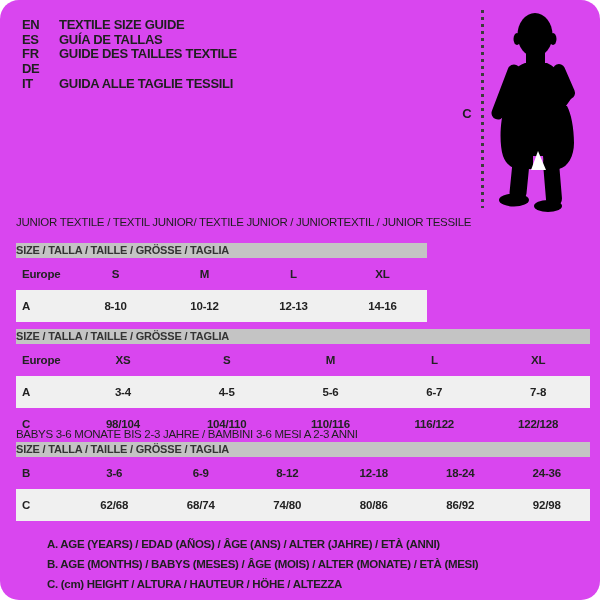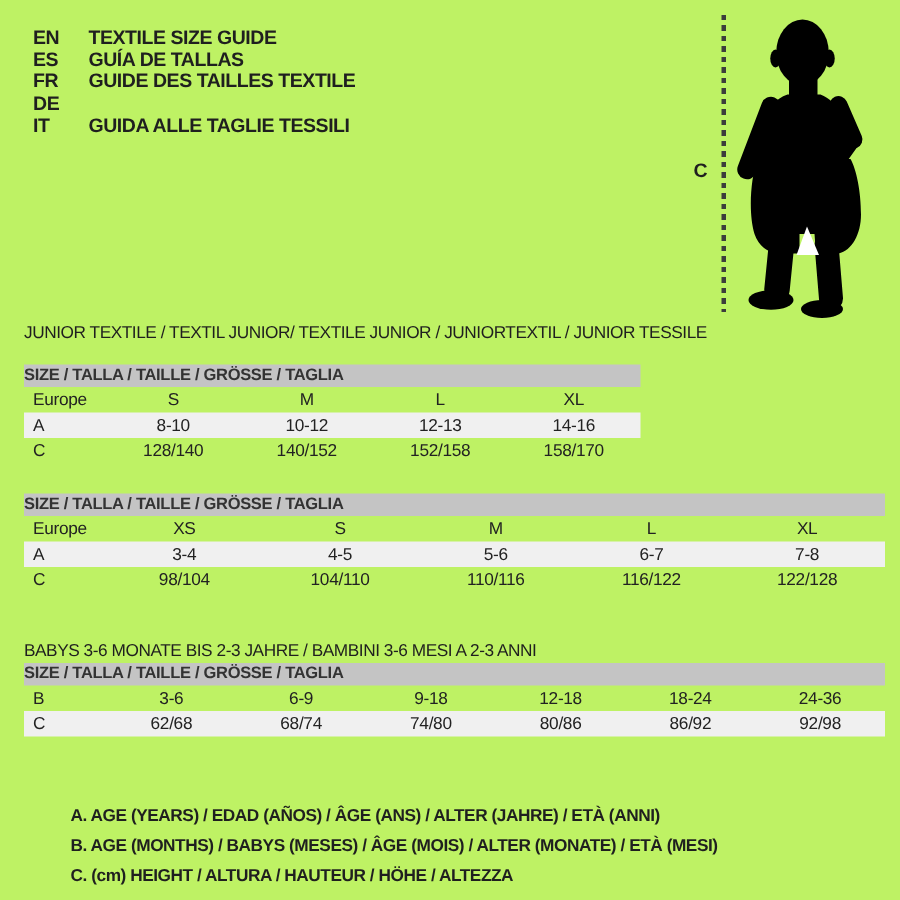--- a/index.html
+++ b/index.html
@@ -1,18 +1,18 @@
 <!DOCTYPE html>
 <html><head>
 <meta charset="utf-8">
 <style>
   html,body { margin:0; padding:0; background:#fff; }
   .page {
-    position:relative; width:600px; height:600px; background:#bef264;
-    font-family:"Liberation Sans", sans-serif; color:#1f1f1f; overflow:hidden;
+    position:relative; width:600px; height:600px; background:#d946ef;
+    font-family:"Liberation Sans", sans-serif; color:#1f1f1f; overflow:hidden;border-radius:19px;
   }
 
   
   .lang-block { position:absolute; top:17px; left:22px; }
   .lang-row { display:flex; height:14.7px; align-items:center; }
   .lang-code, .lang-title {
     font-weight:bold; font-size:13px; letter-spacing:-0.3px; white-space:nowrap;
   }
   .lang-code { width:37px; }
 
@@ -41,22 +41,22 @@
   #sec-1 .tbl { margin-top:10px; }
   #sec-2 .tbl { margin-top:0; }
   .tbl.partial { width:411px; }
   .tbl.full { width:574px; }
   .size-bar {
     height:15px; line-height:15px; background:#c4c4c4; color:#333;
     font-weight:bold; font-size:11px; letter-spacing:-0.2px; padding-left:0;
     box-sizing:border-box;
   }
   .trow {
-    display:grid; height:17px; align-items:center; font-size:11.5px;
-    letter-spacing:-0.2px; color:#222;
+    display:grid; height:32px; align-items:center; font-size:11.5px;
+    letter-spacing:-0.2px; color:#222;font-weight:bold;
   }
   .trow.shaded { background:#f0f0f0; }
   .rlabel { padding-left:6px; }
   .cell { text-align:center; }
 
   
   .footnotes { position:absolute; left:16px; top:534px; }
   .footnote {
     font-weight:bold; font-size:11.5px; letter-spacing:-0.3px; line-height:20px;
     white-space:nowrap;
@@ -182,21 +182,21 @@
   <section class="sec" id="sec-2">
       <div class="section-heading">
         <div class="heading-line"><span>BABYS 3-6 MONATE BIS 2-3 JAHRE / BAMBINI 3-6 MESI A 2-3 ANNI</span></div>
       </div>
       <div class="tbl full">
         <div class="size-bar">SIZE / TALLA / TAILLE / GRÖSSE / TAGLIA</div>
         <div class="trow" style="grid-template-columns: 55px repeat(6, 1fr);">
           <span class="rlabel">B</span>
           <span class="cell">3-6</span>
           <span class="cell">6-9</span>
-          <span class="cell">9-18</span>
+          <span class="cell">8-12</span>
           <span class="cell">12-18</span>
           <span class="cell">18-24</span>
           <span class="cell">24-36</span>
         </div>
         <div class="trow shaded" style="grid-template-columns: 55px repeat(6, 1fr);">
           <span class="rlabel">C</span>
           <span class="cell">62/68</span>
           <span class="cell">68/74</span>
           <span class="cell">74/80</span>
           <span class="cell">80/86</span>

